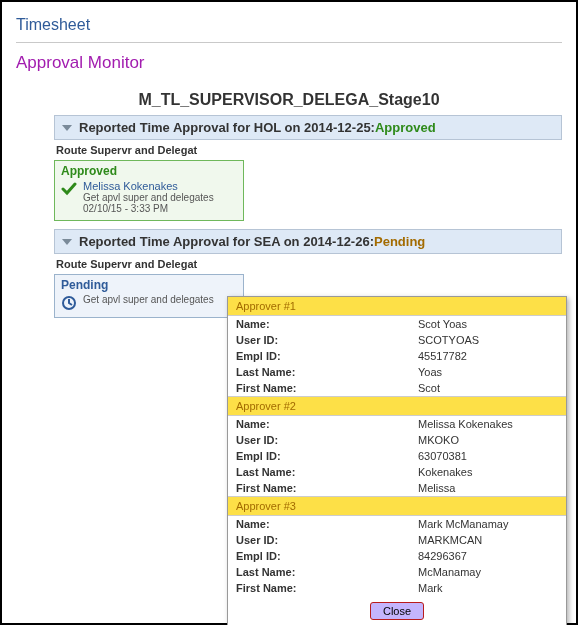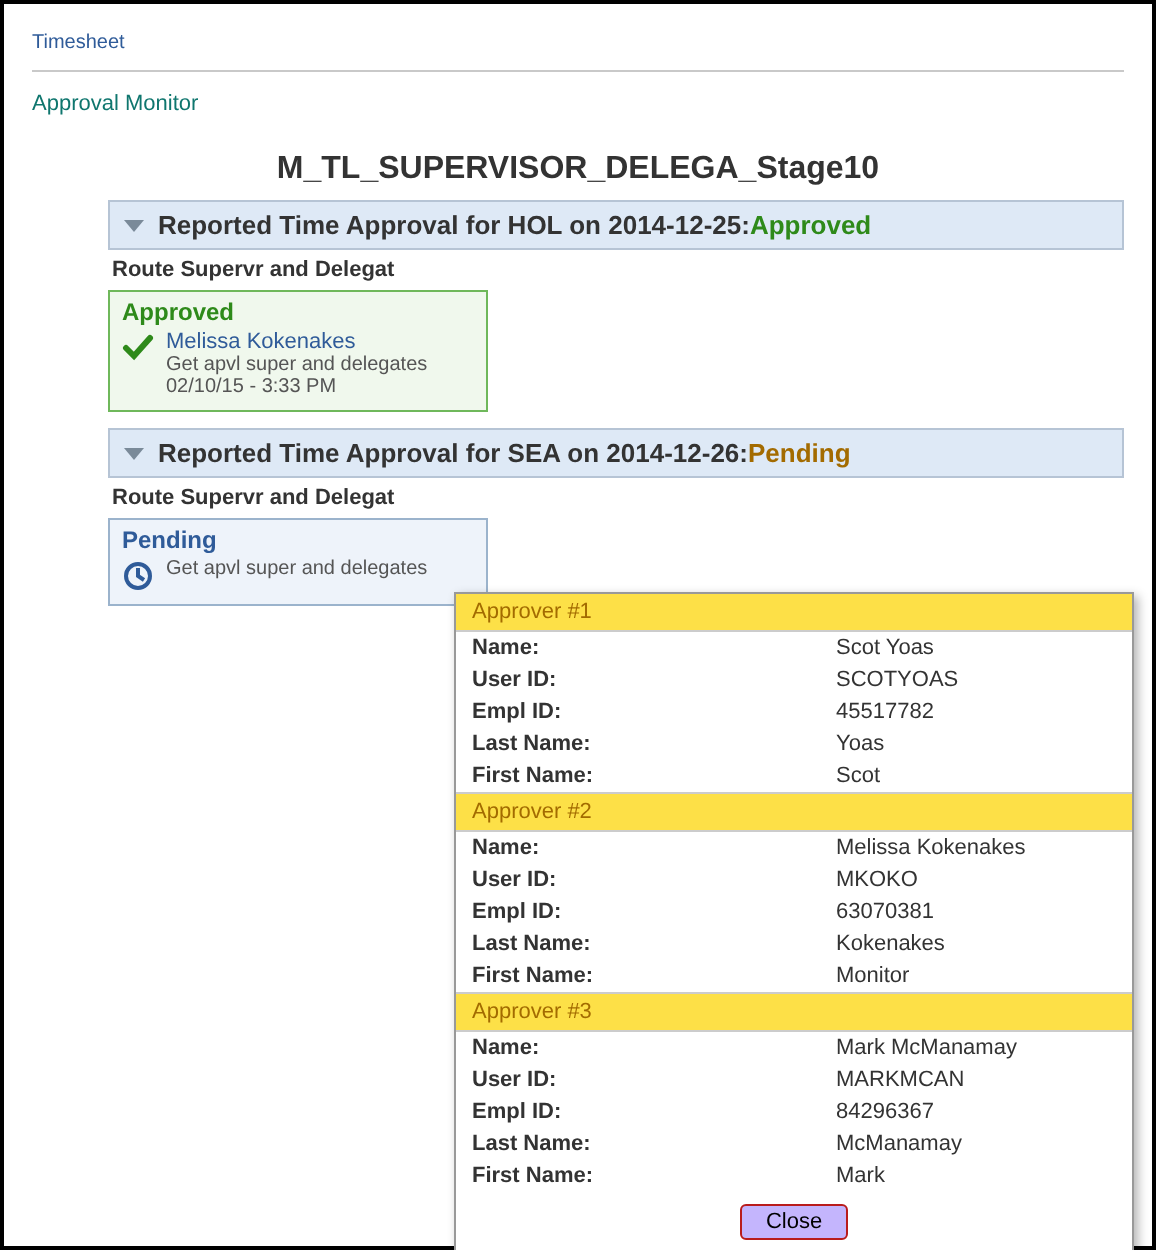--- a/index.html
+++ b/index.html
@@ -13,27 +13,27 @@
   }
   .outer {
     border: 2px solid #000;
     width: 578px;
     height: 625px;
     padding: 10px 14px;
     position: relative;
   }
   .breadcrumb {
     color: #2f5b99;
-    font-size: 10px;
+    font-size: 16px;
     padding: 4px 0 8px 0;
     border-bottom: 1px solid #c9c9c9;
   }
   .page-title {
-    color: #0f766e;
-    font-size: 11px;
+    color: #a21caf;
+    font-size: 17px;
     font-weight: normal;
     margin: 10px 0 18px 0;
   }
   .stage-heading {
     font-weight: bold;
     font-size: 16px;
     margin: 0 0 6px 0;
     text-align: center;
   }
   .section {
@@ -246,21 +246,21 @@
     <div class="popup-row">
         <div class="popup-key">Empl ID:</div>
         <div class="popup-val">63070381</div>
       </div>
     <div class="popup-row">
         <div class="popup-key">Last Name:</div>
         <div class="popup-val">Kokenakes</div>
       </div>
     <div class="popup-row">
         <div class="popup-key">First Name:</div>
-        <div class="popup-val">Monitor</div>
+        <div class="popup-val">Melissa</div>
       </div>
 
     <div class="popup-group-header">Approver #3</div>
     <div class="popup-row">
         <div class="popup-key">Name:</div>
         <div class="popup-val">Mark McManamay</div>
       </div>
     <div class="popup-row">
         <div class="popup-key">User ID:</div>
         <div class="popup-val">MARKMCAN</div>

